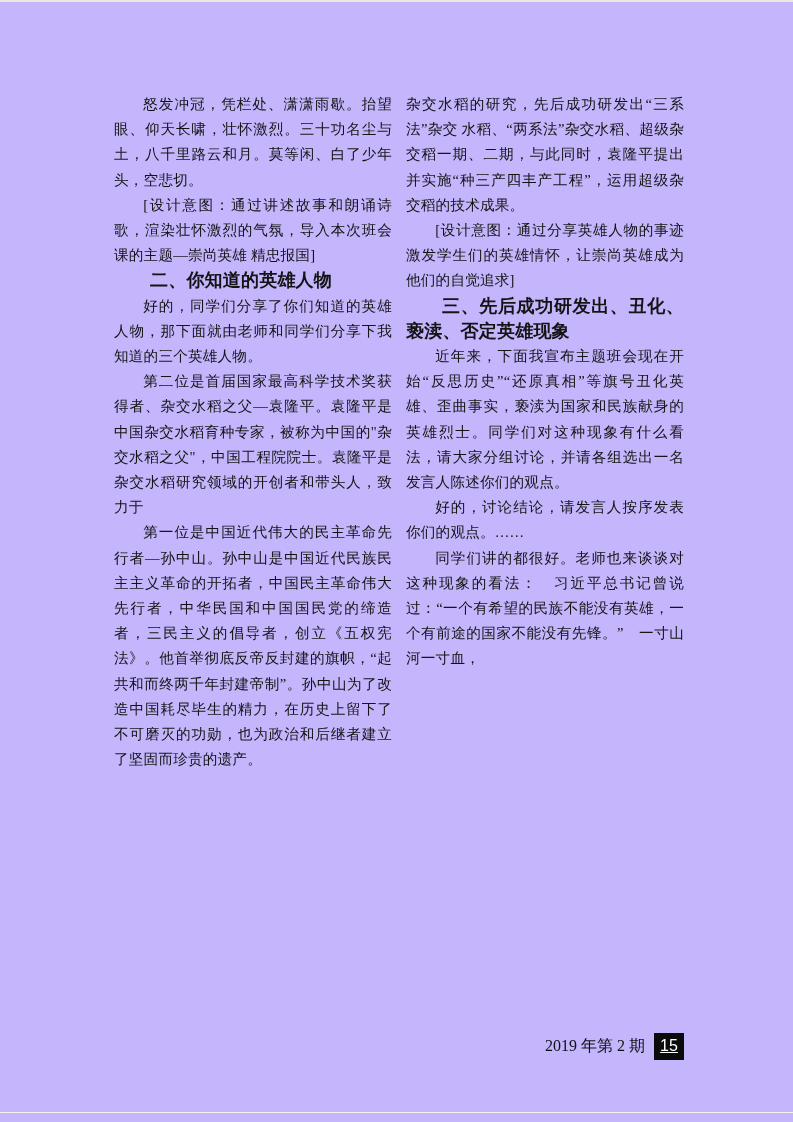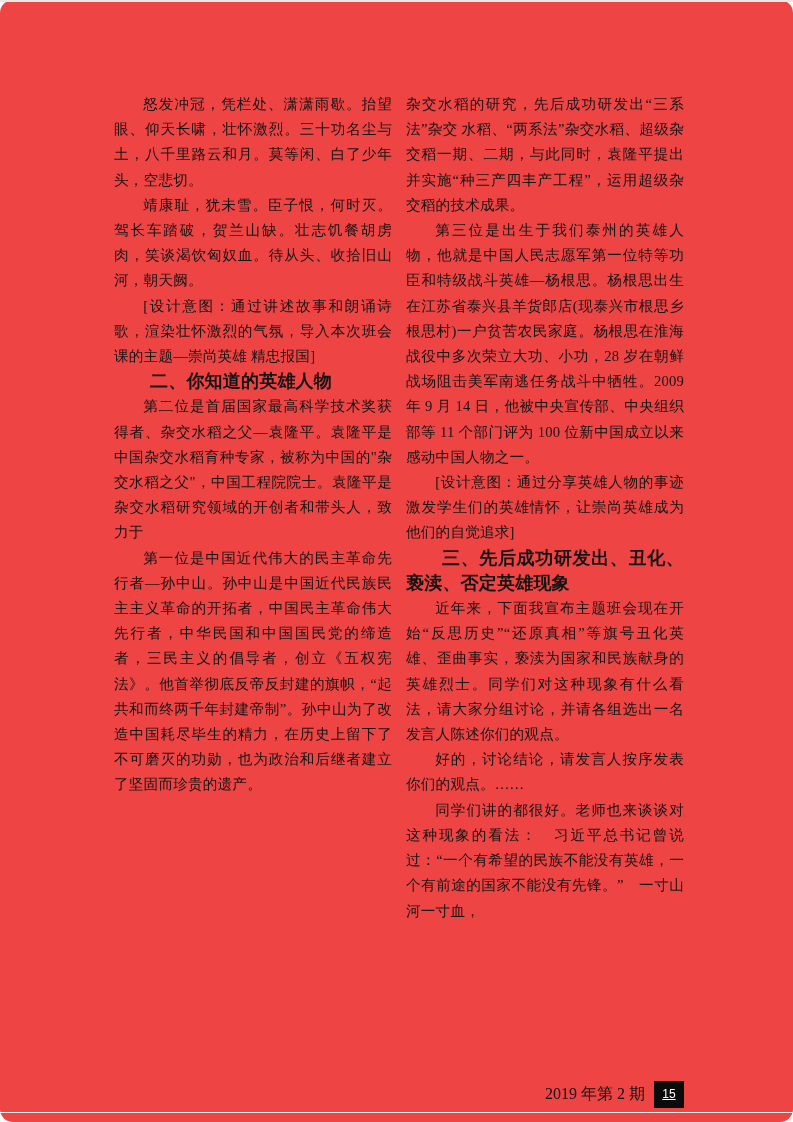--- a/index.html
+++ b/index.html
@@ -11,22 +11,21 @@
     width: 793px;
     height: 1122px;
     position: relative;
     overflow: hidden;
     font-family: "Liberation Serif", "DejaVu Serif", serif;
     color: #141414;
   }
   .sheet {
     position: absolute;
     inset: 0;
-    background: #ef4444;
-    border-radius: 13px;
+    background: #c4b5fd;
   }
   .edge-top {
     position: absolute;
     top: 0; left: 0; right: 0;
     height: 2px;
     background: #e9e8e3;
   }
   .edge-bottom {
     position: absolute;
     top: 1112px; left: 0; right: 0;
@@ -64,58 +63,56 @@
   .footer {
     position: absolute;
     top: 1032px;
     left: 406px;
     width: 278px;
     height: 28px;
     display: flex;
     justify-content: flex-end;
     align-items: center;
     gap: 9px;
-    margin-top: 48px;
   }
   .footer-issue {
     font-size: 16px;
     color: #111111;
     white-space: nowrap;
   }
   .page-badge {
     width: 30px;
     height: 27px;
     background: #0b0b0b;
     color: #ffffff;
     font-family: "Liberation Sans", "DejaVu Sans", sans-serif;
-    font-size: 12px;
+    font-size: 16px;
     display: flex;
     align-items: center;
     justify-content: center;
     text-decoration: underline;
   }
 </style>
 </head>
 <body>
 
 <div class="sheet">
   <div class="edge-top"></div>
 
   <div class="col col-left">
     <p class="para">怒发冲冠，凭栏处、潇潇雨歇。抬望眼、仰天长啸，壮怀激烈。三十功名尘与土，八千里路云和月。莫等闲、白了少年头，空悲切。</p>
-    <p class="para">靖康耻，犹未雪。臣子恨，何时灭。驾长车踏破，贺兰山缺。壮志饥餐胡虏肉，笑谈渴饮匈奴血。待从头、收拾旧山河，朝天阙。</p>
     <p class="para">[设计意图：通过讲述故事和朗诵诗歌，渲染壮怀激烈的气氛，导入本次班会课的主题—崇尚英雄 精忠报国]</p>
     <p class="para-head">二、你知道的英雄人物</p>
+    <p class="para">好的，同学们分享了你们知道的英雄人物，那下面就由老师和同学们分享下我知道的三个英雄人物。</p>
     <p class="para">第二位是首届国家最高科学技术奖获得者、杂交水稻之父—袁隆平。袁隆平是中国杂交水稻育种专家，被称为中国的"杂交水稻之父"，中国工程院院士。袁隆平是杂交水稻研究领域的开创者和带头人，致力于</p>
     <p class="para">第一位是中国近代伟大的民主革命先行者—孙中山。孙中山是中国近代民族民主主义革命的开拓者，中国民主革命伟大先行者，中华民国和中国国民党的缔造者，三民主义的倡导者，创立《五权宪法》。他首举彻底反帝反封建的旗帜，“起共和而终两千年封建帝制”。孙中山为了改造中国耗尽毕生的精力，在历史上留下了不可磨灭的功勋，也为政治和后继者建立了坚固而珍贵的遗产。</p>
   </div>
 
   <div class="col col-right">
     <p class="para-cont">杂交水稻的研究，先后成功研发出“三系法”杂交 水稻、“两系法”杂交水稻、超级杂交稻一期、二期，与此同时，袁隆平提出并实施“种三产四丰产工程”，运用超级杂交稻的技术成果。</p>
-    <p class="para">第三位是出生于我们泰州的英雄人物，他就是中国人民志愿军第一位特等功臣和特级战斗英雄—杨根思。杨根思出生在江苏省泰兴县羊货郎店(现泰兴市根思乡根思村)一户贫苦农民家庭。杨根思在淮海战役中多次荣立大功、小功，28 岁在朝鲜战场阻击美军南逃任务战斗中牺牲。2009 年 9 月 14 日，他被中央宣传部、中央组织部等 11 个部门评为 100 位新中国成立以来感动中国人物之一。</p>
     <p class="para">[设计意图：通过分享英雄人物的事迹激发学生们的英雄情怀，让崇尚英雄成为他们的自觉追求]</p>
     <p class="para-head">三、先后成功研发出、丑化、亵渎、否定英雄现象</p>
     <p class="para">近年来，下面我宣布主题班会现在开始“反思历史”“还原真相”等旗号丑化英雄、歪曲事实，亵渎为国家和民族献身的英雄烈士。同学们对这种现象有什么看法，请大家分组讨论，并请各组选出一名发言人陈述你们的观点。</p>
     <p class="para">好的，讨论结论，请发言人按序发表你们的观点。……</p>
     <p class="para">同学们讲的都很好。老师也来谈谈对这种现象的看法：　习近平总书记曾说过：“一个有希望的民族不能没有英雄，一个有前途的国家不能没有先锋。”　一寸山河一寸血，</p>
   </div>
 
   <div class="footer">
     <span class="footer-issue">2019 年第 2 期</span>
     <span class="page-badge">15</span>

